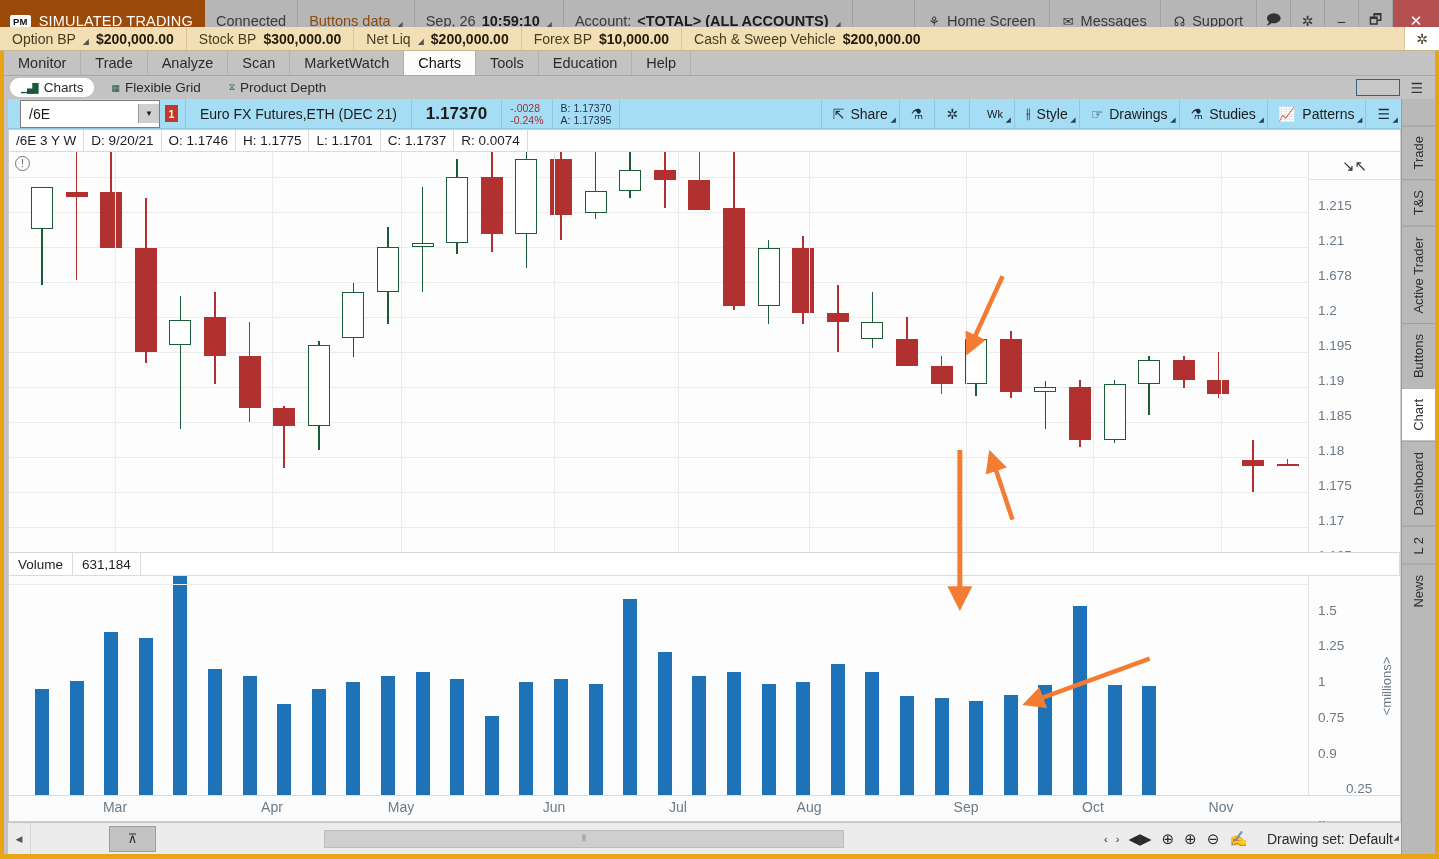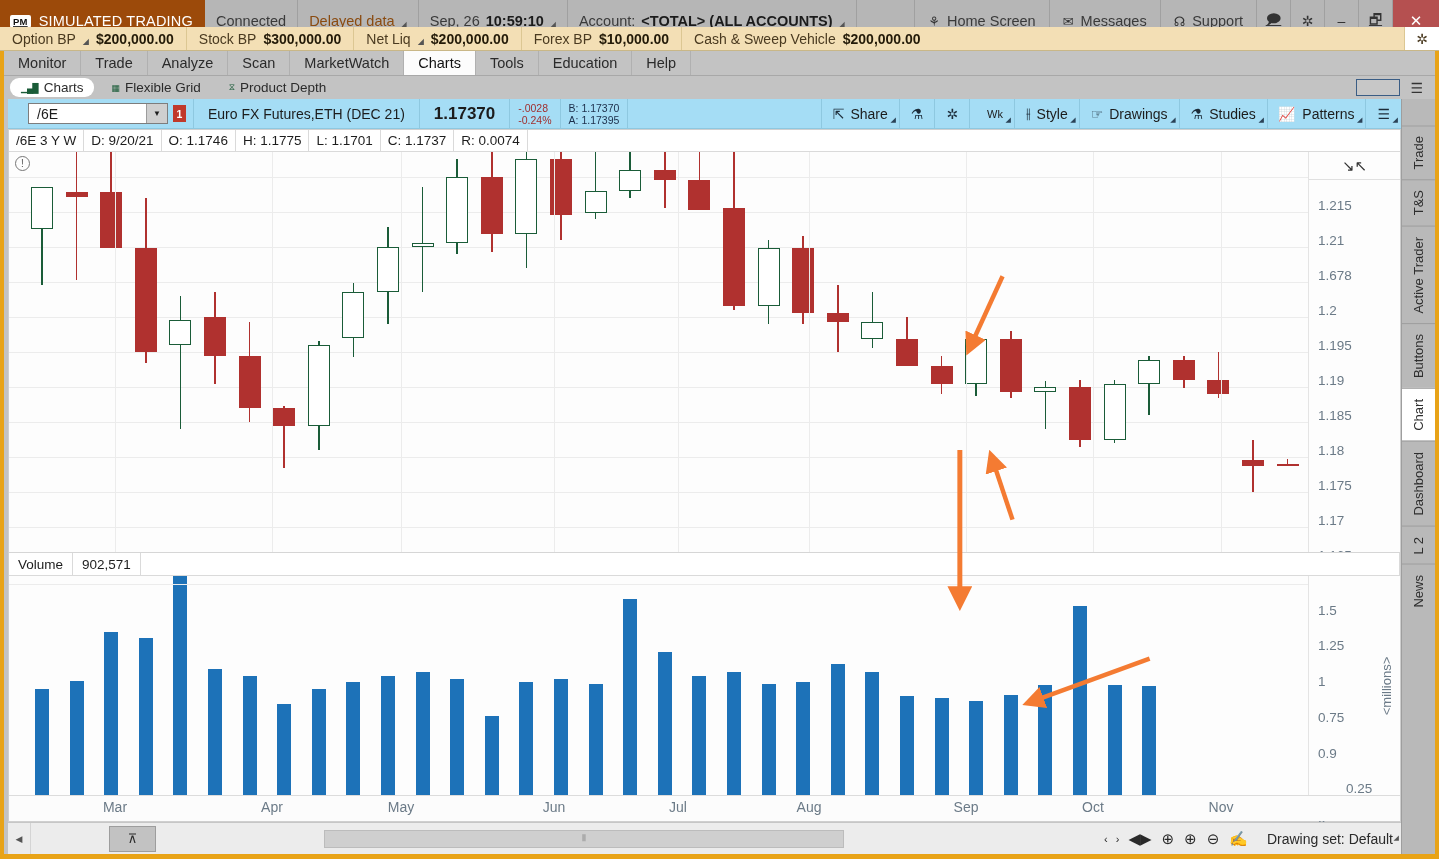--- a/index.html
+++ b/index.html
@@ -18,21 +18,20 @@
     border-bottom-width: 5px;
   }
 
   
   .titlebar {
     position: absolute; top: 0; left: -4px; right: -4px; height: 43px;
     background: #b6b6b6;
     display: flex; align-items: stretch;
     font-size: 14.5px; color: #3a3a3a;
     border-bottom: 1px solid #9a9a9a;
-    text-decoration: underline;
   }
   .tb-sim {
     background: #9c4a0a; color: #fff;
     display: flex; align-items: center; gap: 8px;
     padding: 0 12px 0 10px;
     font-size: 14.5px;
     letter-spacing: .2px;
   }
   .pm-badge {
     background: #fff; color: #111; font-size: 9.5px; font-weight: bold;
@@ -122,21 +121,21 @@
 
   
   .symbar {
     position: absolute; top: 99px; left: 4px; right: 34px; height: 30px;
     background: #a5ddf5;
     display: flex; align-items: center;
     font-size: 14px; color: #1c1c1c;
     border-bottom: 1px solid #8ec8e0;
   }
   .sym-input {
-    width: 140px; height: 21px; margin-left: 20px;
+    width: 140px; height: 28px; margin-left: 12px;
     background: #fff; border: 1px solid #7d7d7d;
     display: flex; align-items: center; justify-content: space-between;
     font-size: 14px; padding-left: 8px;
   }
   .sym-dd {
     width: 21px; height: 19px; background: #cfcfcf;
     border-left: 1px solid #9c9c9c;
     display:flex;align-items:center;justify-content:center;
     font-size: 8px;
   }
@@ -292,21 +291,21 @@
 
   <div class="titlebar">
     <div class="tb-sim">
       <span class="pm-badge">PM</span>
       <span>SIMULATED TRADING</span>
     </div>
     <div class="tb-cell">
       <span>Connected</span>
     </div>
     <div class="tb-cell delayed">
-      <span>Delayed data</span>
+      <span>Buttons data</span>
       <span class="caret">◢</span>
     </div>
     <div class="tb-cell">
       <span>Sep, 26</span>
       <b>10:59:10</b>
       <span class="caret">◢</span>
     </div>
     <div class="tb-cell">
       <span>Account:</span>
       <b>&lt;TOTAL&gt; (ALL ACCOUNTS)</b>
@@ -597,21 +596,21 @@
               <div class="tick" style="top: 305.263px;">1.175</div>
               <div class="tick" style="top: 340.351px;">1.17</div>
               <div class="tick" style="top: 375.439px;">1.165</div>
             </div>
         </div>
       </div>
 
       <div class="pane-vol">
         <div class="vol-hdr">
           <div class="c">Volume</div>
-          <div class="c">902,571</div>
+          <div class="c">631,184</div>
           <div class="c fill"></div>
         </div>
         <div style="flex:1;display:flex;">
           <div class="plot" id="vol-plot">
               <div class="vbar" style="left: 26px; width: 14px; height: 105.714px;"></div>
               <div class="vbar" style="left: 60.6px; width: 14px; height: 114.286px;"></div>
               <div class="vbar" style="left: 95.2px; width: 14px; height: 162.857px;"></div>
               <div class="vbar" style="left: 129.8px; width: 14px; height: 157.143px;"></div>
               <div class="vbar" style="left: 164.4px; width: 14px; height: 231.429px;"></div>
               <div class="vbar" style="left: 199px; width: 14px; height: 125.714px;"></div>

